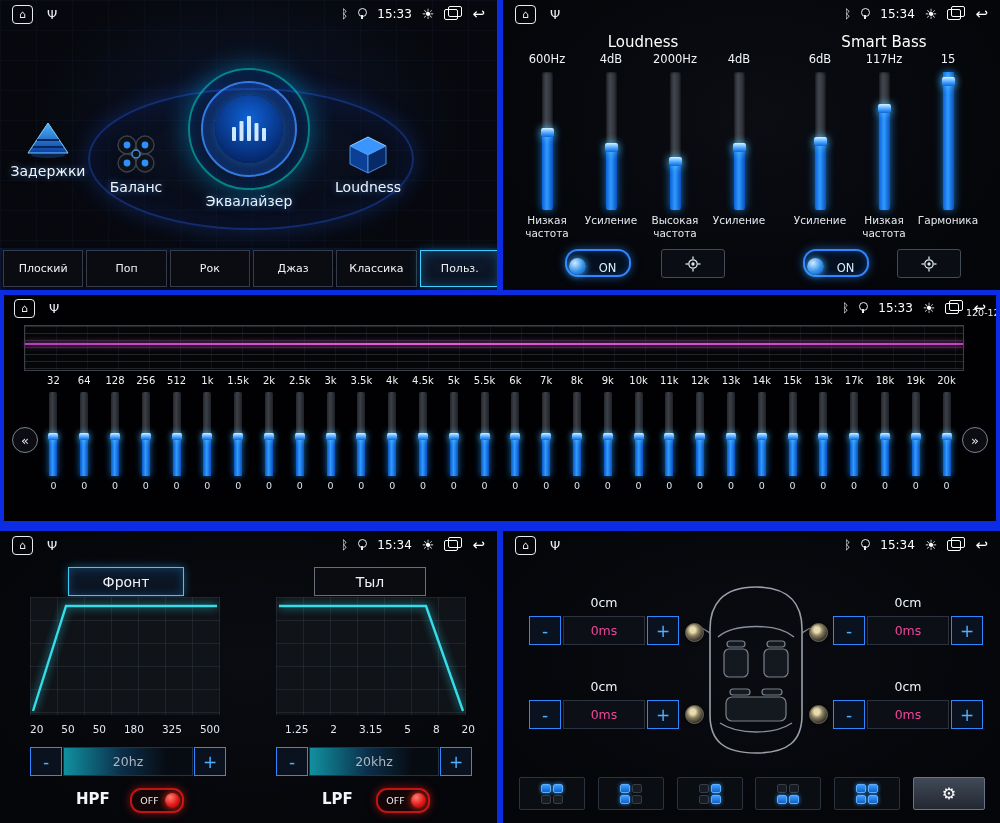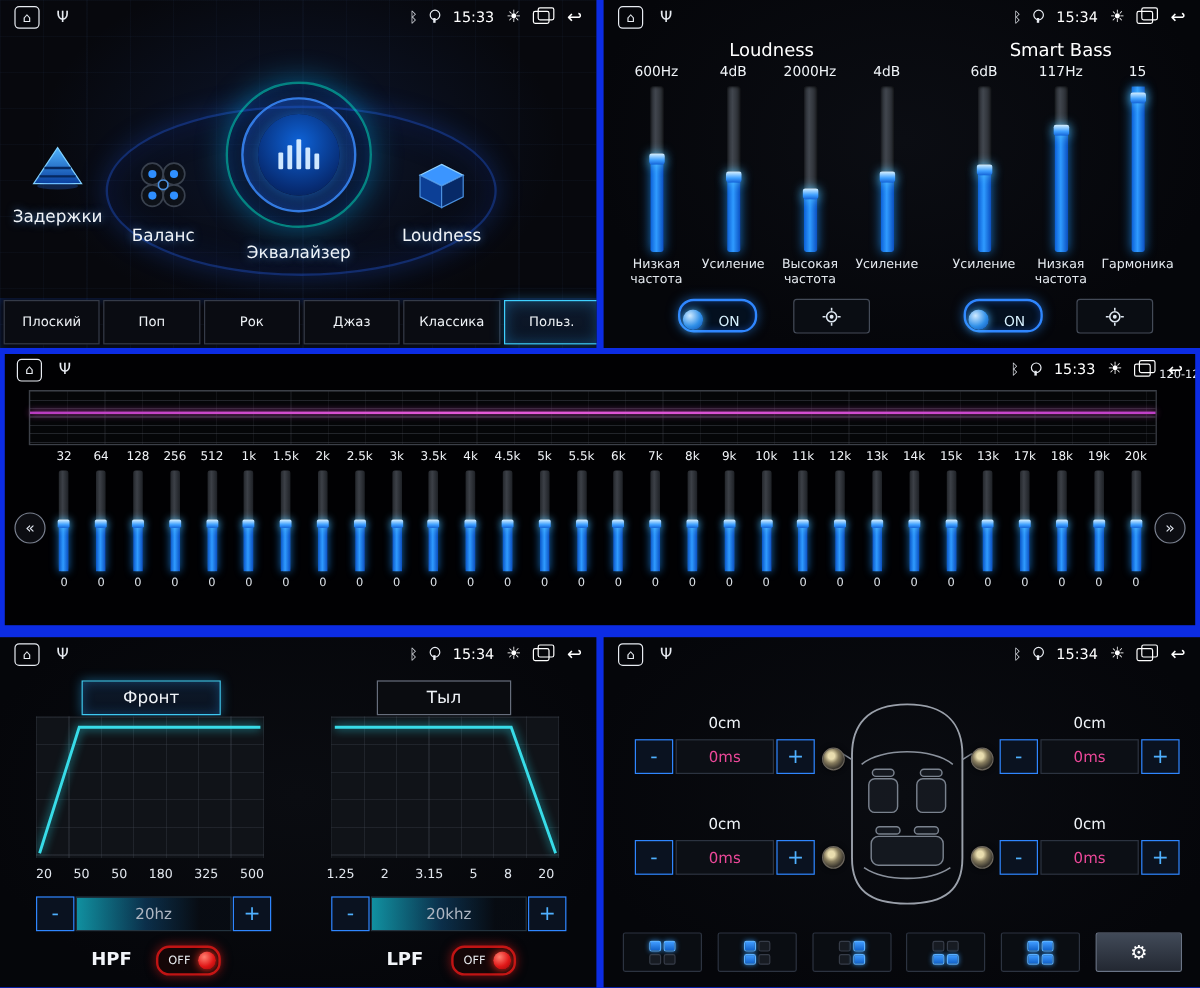--- a/index.html
+++ b/index.html
@@ -32,21 +32,21 @@
   .winic::before{content:"";position:absolute;left:2.5px;bottom:1.5px;width:12px;height:9px;border:1.3px solid #fff;border-radius:2px}
   .g-back{font-size:15px;color:#fff;line-height:1}
 
   
   .menu-area{position:relative;height:225px}
   .orbit{position:absolute;left:88px;top:60px;width:322px;height:138px;border-radius:50%;
     border:2px solid rgba(30,85,215,.45);
     box-shadow:0 0 22px rgba(30,90,230,.28), inset 0 0 30px rgba(20,60,180,.22)}
   .mitem{position:absolute;text-align:center;cursor:pointer}
   .micon{height:46px;display:flex;align-items:flex-end;justify-content:center}
-  .mlabel{font-size:14px;color:#f0f4f8;text-shadow:0 0 7px rgba(80,160,255,.65);margin-top:13px;white-space:nowrap}
+  .mlabel{font-size:14px;color:#f0f4f8;text-shadow:0 0 7px rgba(80,160,255,.65);margin-top:3px;white-space:nowrap}
   .mi-delays{left:2px;top:86px;width:92px}
   .mi-balance{left:90px;top:102px;width:92px}
   .mi-eq{left:181px;top:40px;width:136px}
   .mi-loudness{left:322px;top:102px;width:92px}
   .mi-filter{left:409px;top:86px;width:86px}
   .eq-big{position:relative;width:122px;height:122px;margin:0 auto}
   .ring1{position:absolute;inset:0;border-radius:50%;border:2px solid rgba(0,225,210,.55);
     box-shadow:0 0 26px rgba(0,180,255,.45), inset 0 0 24px rgba(0,120,255,.30)}
   .ring2{position:absolute;inset:13px;border-radius:50%;border:2px solid rgba(60,140,255,.85);
     box-shadow:inset 0 0 16px rgba(30,100,255,.5)}
@@ -115,21 +115,21 @@
     font-size:14px;color:#f0f4f8;cursor:pointer}
   .ftab.front{left:68px;width:114px;background:linear-gradient(180deg,#0d1a2a,#0a1220);
     border:1px solid #3fc8f0;box-shadow:0 0 10px rgba(40,180,255,.45), inset 0 0 10px rgba(40,160,255,.3)}
   .ftab.rear{left:314px;width:110px;background:#0a0c10;border:1px solid #676e7c}
   .fgraph{position:absolute;top:66px;width:190px;height:118px;
     background:repeating-linear-gradient(90deg, rgba(72,78,90,.28) 0 1px, transparent 1px 27px),
                repeating-linear-gradient(180deg, rgba(72,78,90,.28) 0 1px, transparent 1px 23px), #101318}
   .fg1{left:30px}.fg2{left:276px}
   .faxis{position:absolute;width:190px;display:flex;justify-content:space-between;
     font-size:10.5px;color:#e2e7ee;top:192px}
-  .fa1{left:30px}.fa2{left:272px}
+  .fa1{left:30px}.fa2{left:285px}
   .stepper{position:absolute;top:216px;height:27px;display:flex}
   .st1{left:30px}.st2{left:276px}
   .st-btn{width:30px;height:27px;border:1px solid #2f86ff;background:#0a1220;color:#4fb0ff;font-size:17px;
     display:flex;align-items:center;justify-content:center;cursor:pointer}
   .st-bar{width:128px;height:27px;margin:0 1px;border:1px solid #23333f;color:#aeb6c2;font-size:12.5px;
     background:linear-gradient(90deg, rgba(20,190,210,.75), rgba(20,120,190,.35) 45%, rgba(8,14,22,.6) 80%);
     display:flex;align-items:center;justify-content:center;cursor:pointer}
   .flabel{position:absolute;top:259px;font-size:15px;font-weight:bold;color:#f2f5f9}
   .fl1{left:76px}.fl2{left:322px}
   .off-toggle{position:absolute;top:257px;width:50px;height:21px;border-radius:11px;border:2px solid #c01414;

